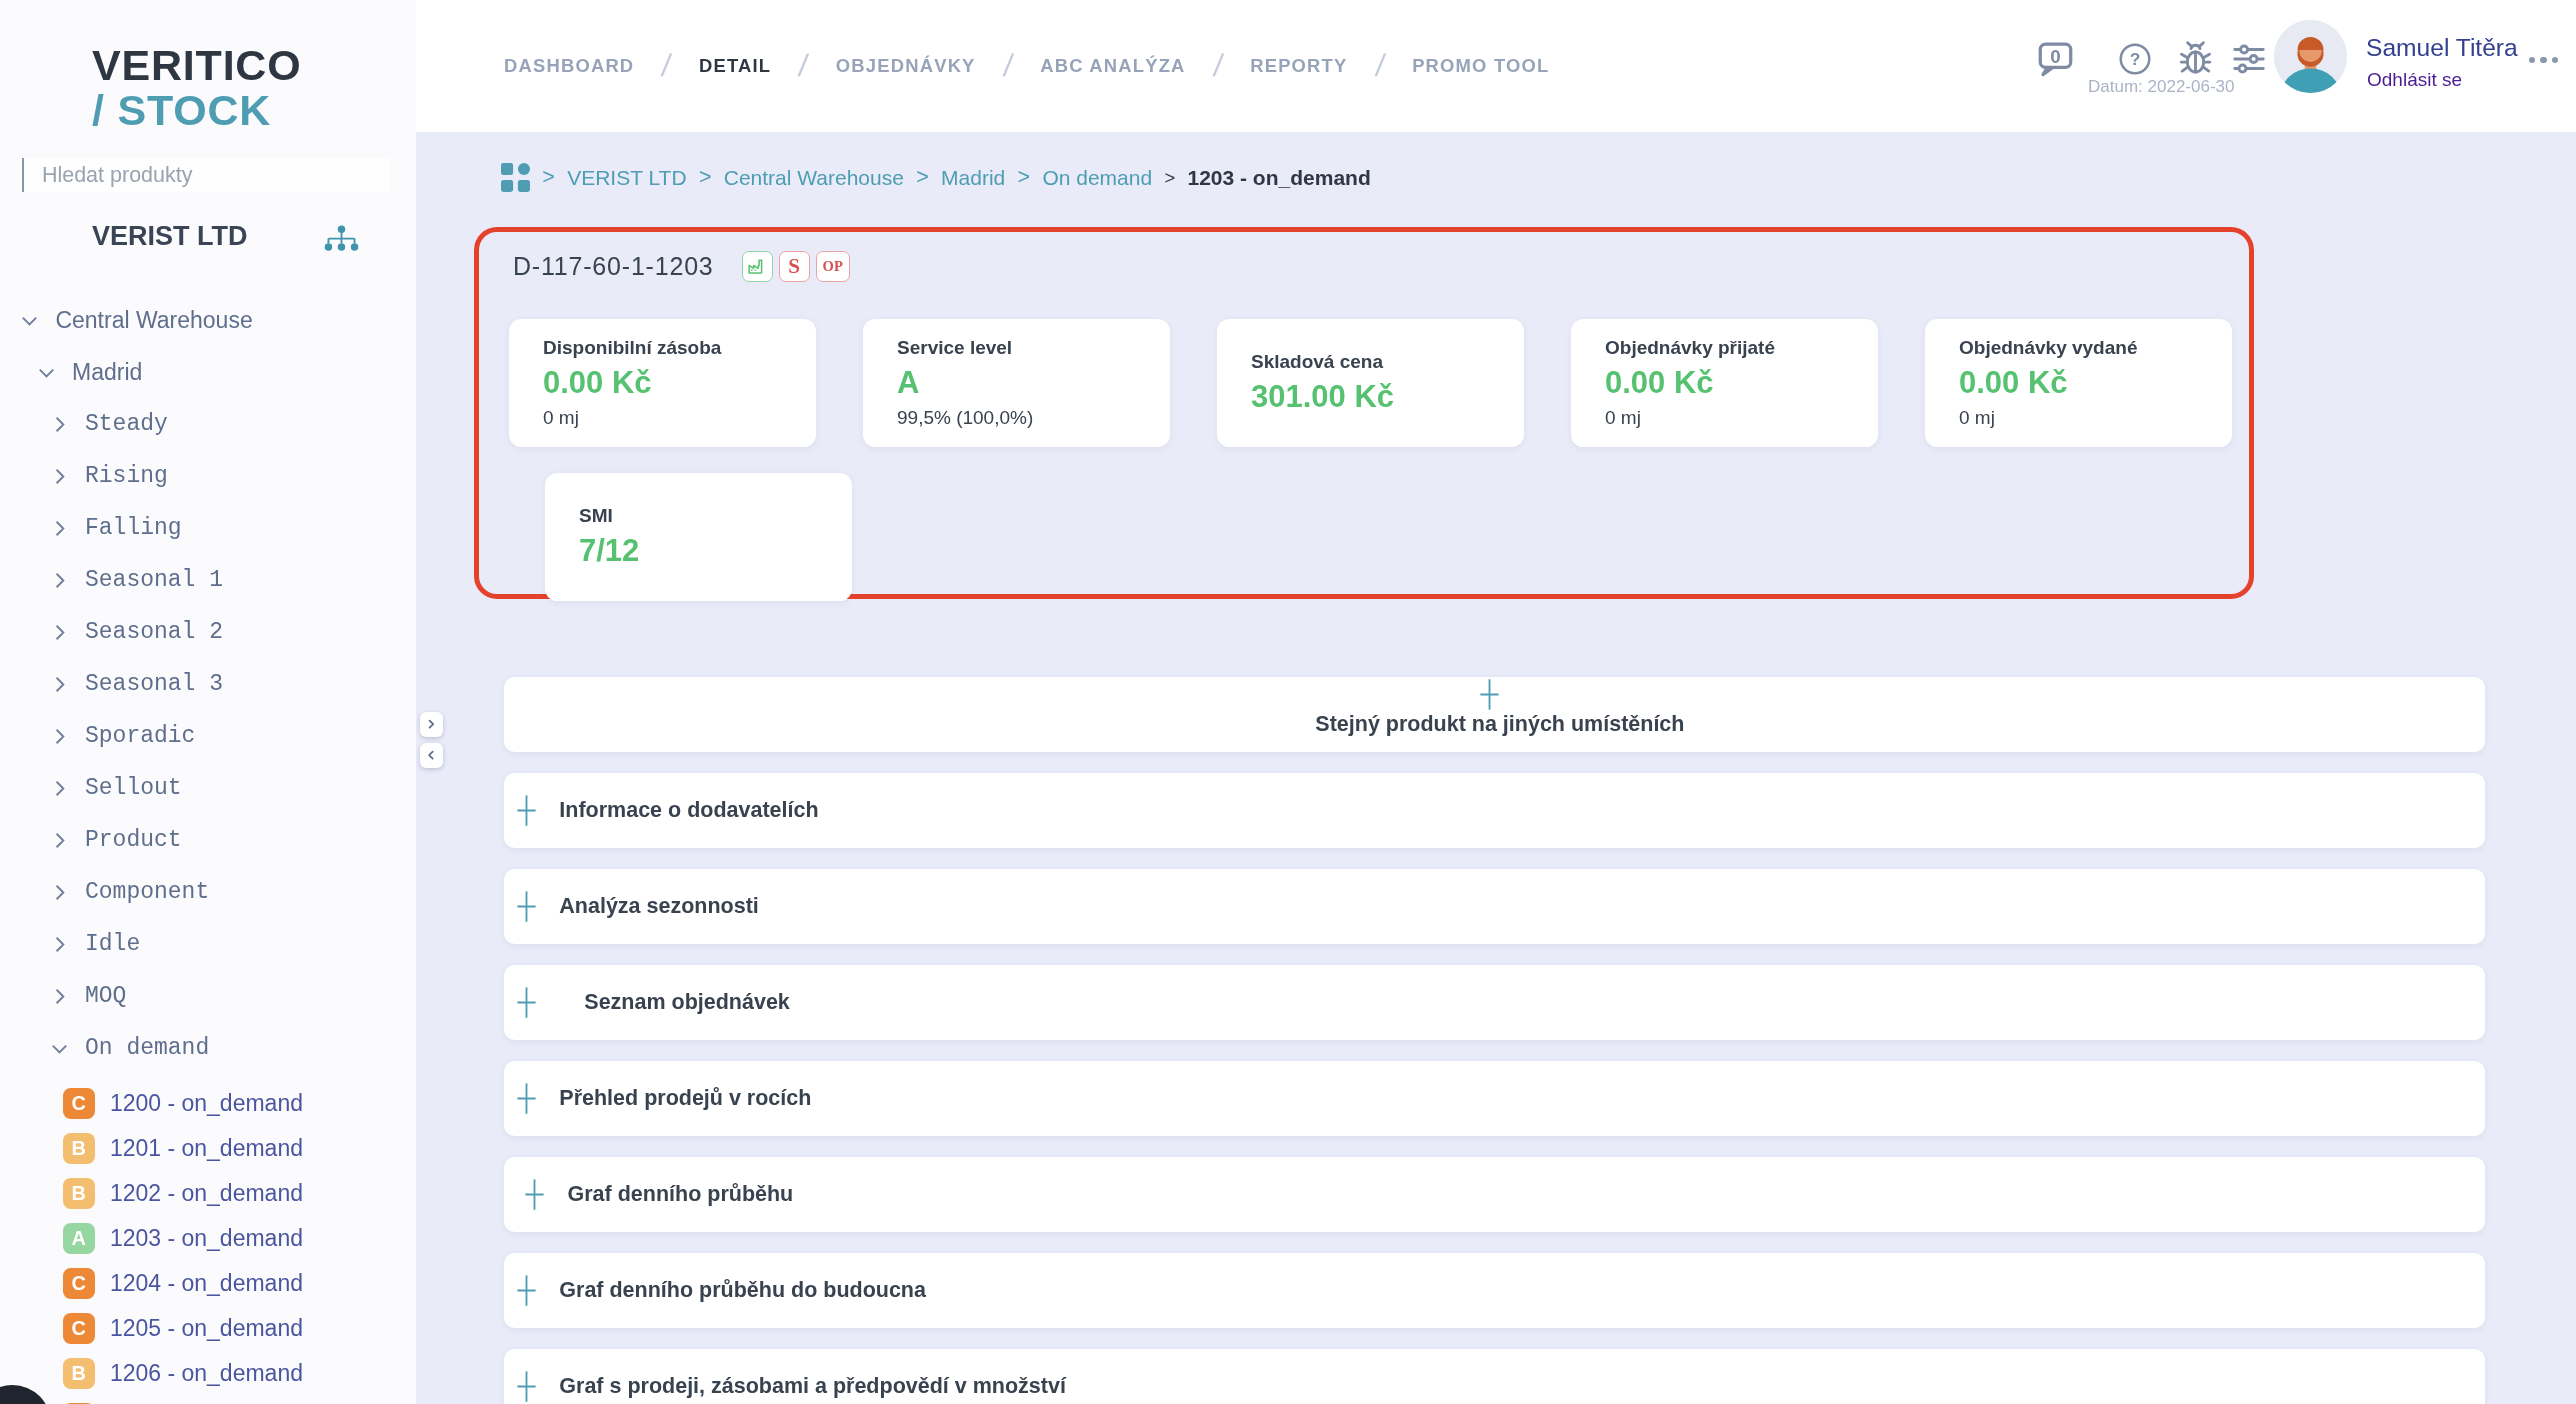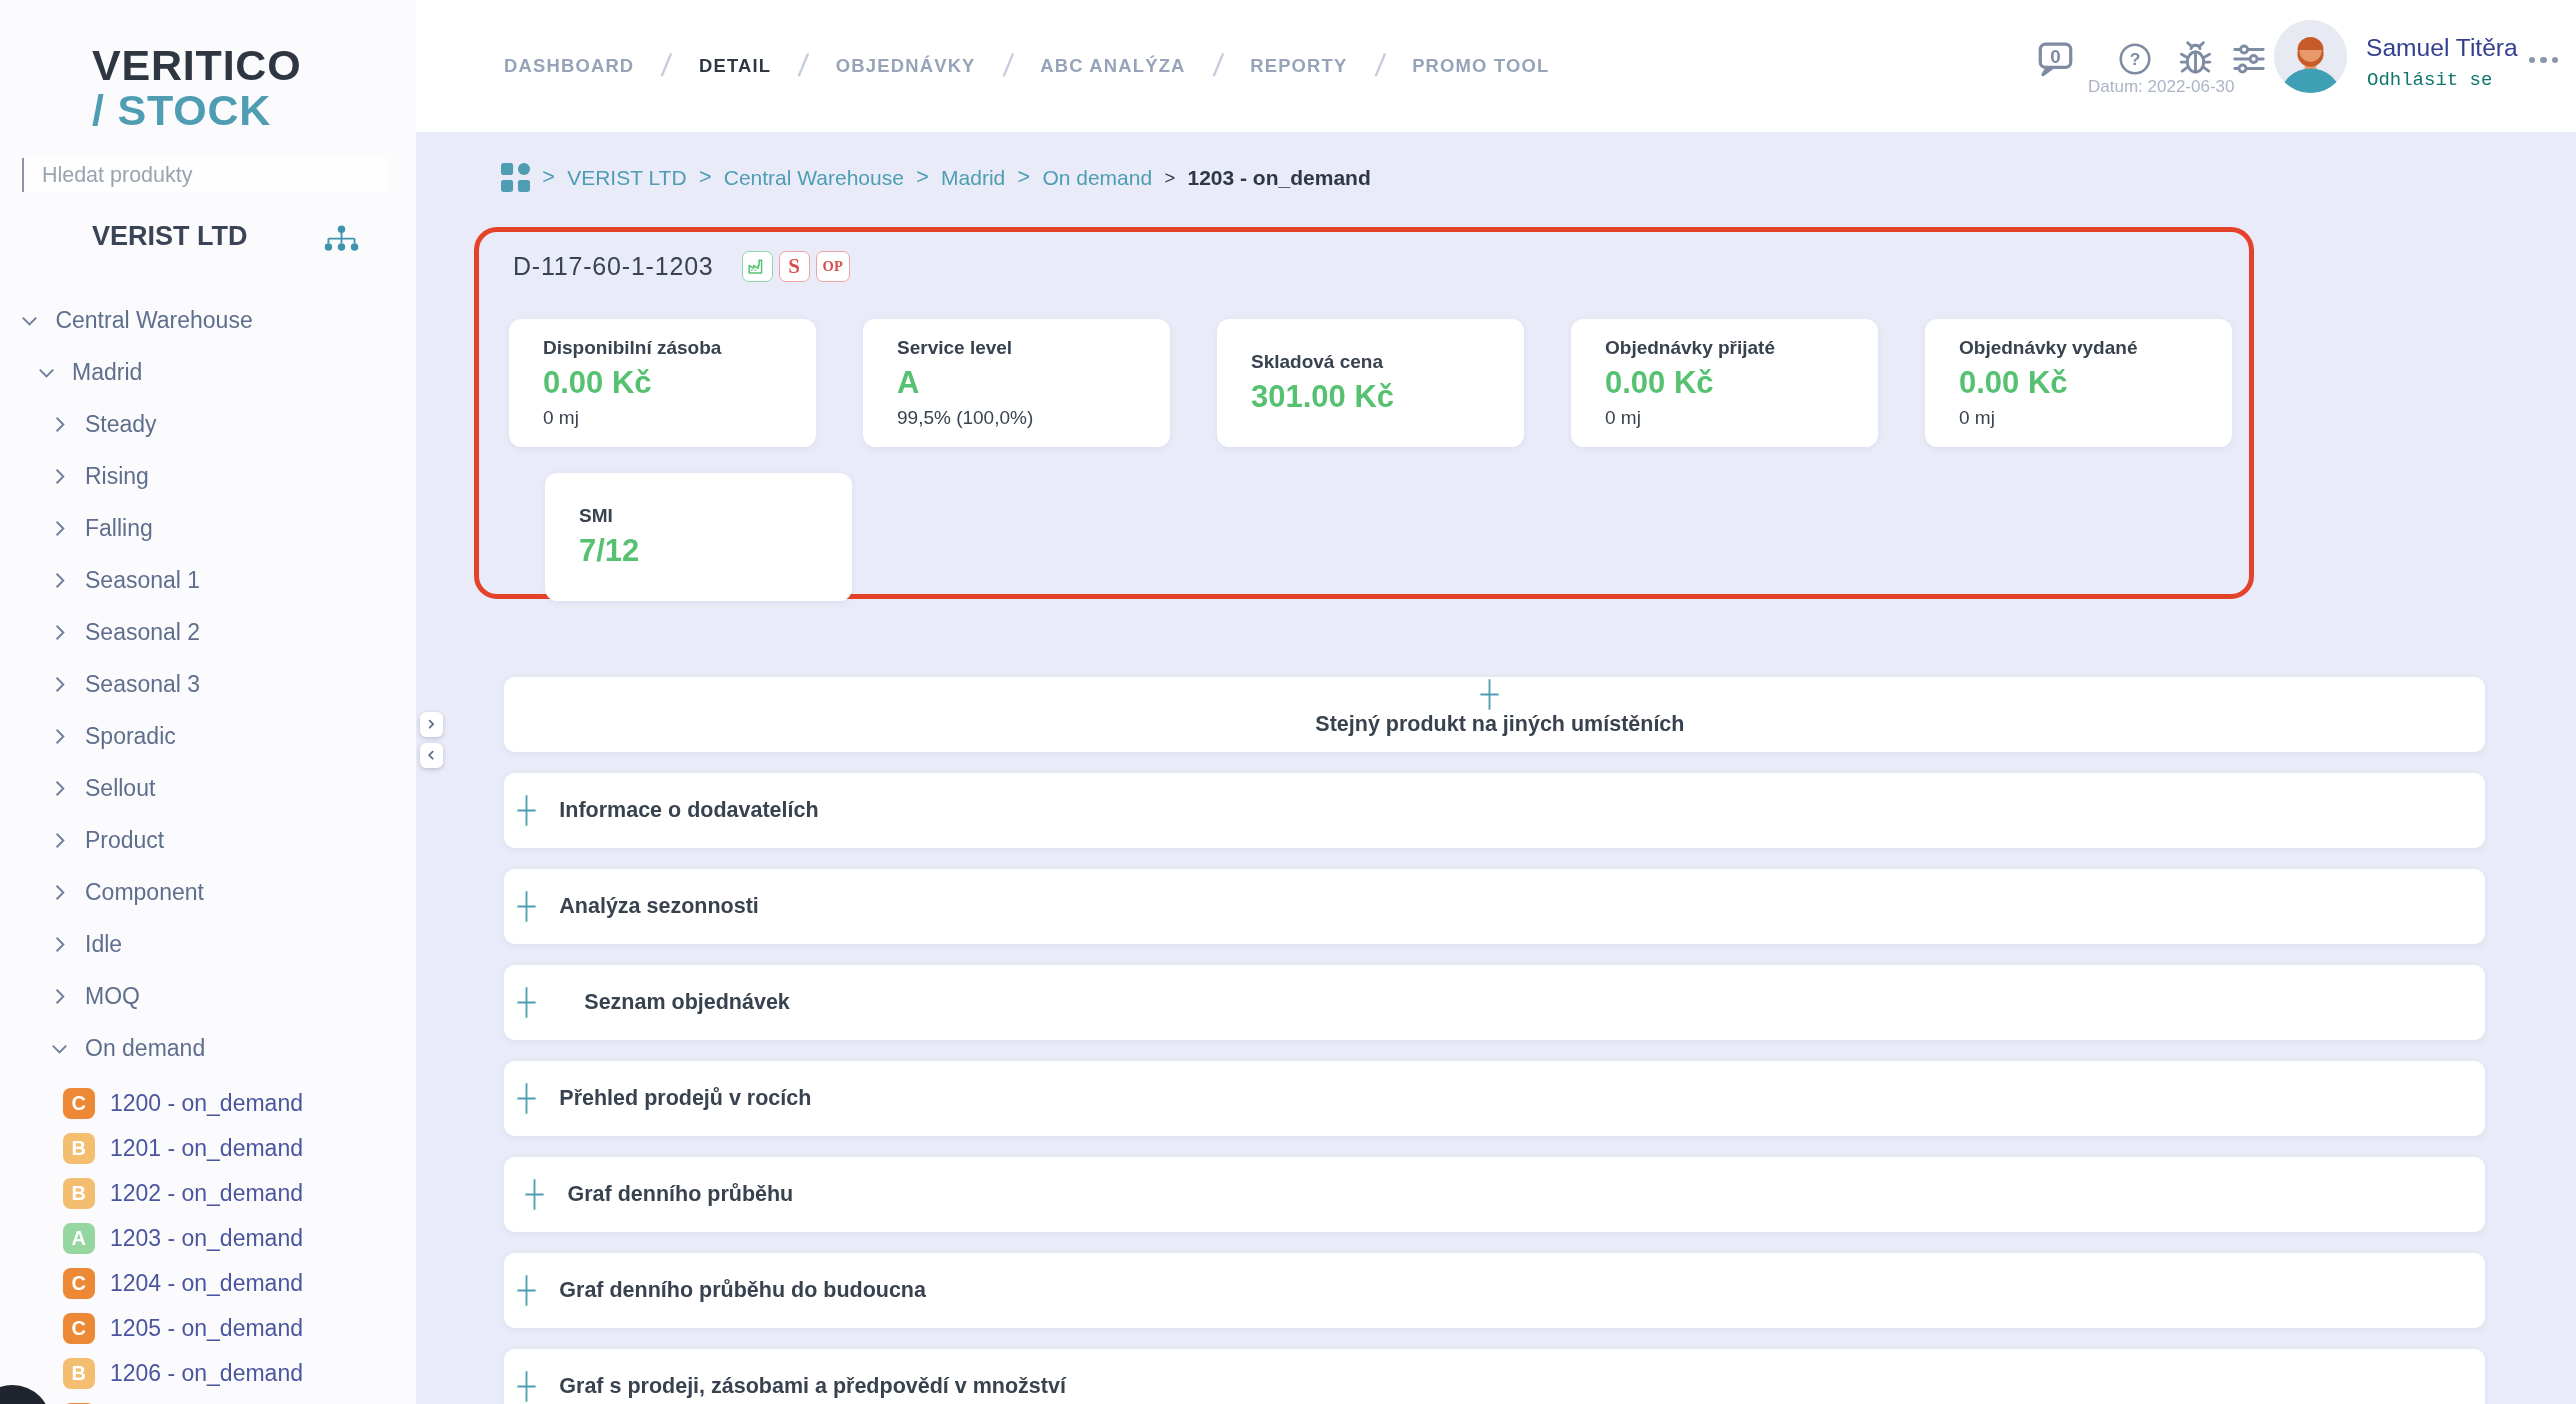--- a/index.html
+++ b/index.html
@@ -10,39 +10,39 @@
   .header{ position:absolute; left:416px; top:0; width:2160px; height:132px; background:#ffffff; }
   .nav{ position:absolute; left:88px; top:0; height:132px; display:flex; align-items:center; }
   .nav-item{ font-size:18.4px; letter-spacing:1.2px; color:#97A3B8; font-weight:600; cursor:pointer; white-space:nowrap; }
   .nav-item.active{ color:#2F3744; }
   .nav-sep{ color:#C3CBDC; font-size:31px; font-weight:300; margin:0 28px; transform:skewX(-8deg); }
 
   .icon-btn{ position:absolute; cursor:pointer; }
   .datum{ position:absolute; left:1672px; top:77px; font-size:17px; color:#ABB4C6; }
   .avatar{ position:absolute; left:1858px; top:20px; width:73px; height:73px; border-radius:50%; overflow:hidden; background:#E7EAF2; cursor:pointer; }
   .user-name{ position:absolute; left:1950px; top:34px; font-size:24.6px; color:#333F8F; font-weight:500; white-space:nowrap; }
-  .logout{ position:absolute; left:1951px; top:69px; font-size:19px; color:#0f766e; cursor:pointer;font-family:Liberation Mono, monospace; }
+  .logout{ position:absolute; left:1951px; top:69px; font-size:19px; color:#4c1d95; cursor:pointer; }
   .dots{ position:absolute; left:2113px; top:57px; display:flex; gap:5.4px; cursor:pointer; }
   .dots i{ width:6.1px; height:6.1px; border-radius:50%; background:#8B97AB; }
 
   
   .sidebar{ position:absolute; left:0; top:0; width:416px; height:1405px; background:#FBFBFD; z-index:2; }
   .logo{ position:absolute; left:92px; top:43px; line-height:45px; font-weight:600; font-size:43px; color:#2E3642; letter-spacing:0.8px; }
   .logo .slash, .logo .l2{ color:#4E9DB3; }
   .search{ position:absolute; left:21.5px; top:158px; width:367px; height:34px; background:#FEFEFE; border:none; border-left:2.3px solid #8B95A9; outline:none; font-size:21.5px; color:#5E6E8C; padding-left:18.4px; font-family:"Liberation Sans",sans-serif; }
   .search::placeholder{ color:#9AA3B0; }
   .company{ position:absolute; left:92px; top:221px; font-size:27px; font-weight:700; color:#3A4456; }
   .org-icon{ position:absolute; left:321px; top:224px; cursor:pointer; }
 
   .tree{ position:absolute; left:0; top:294px; width:416px; list-style:none; }
   .tree li{ height:52px; display:flex; align-items:center; font-size:23px; color:#5E6E8C; cursor:pointer; }
   .tree li .chev{ flex:0 0 auto; margin-right:14px; display:flex; }
   .lvl0{ padding-left:18.4px; }
   .lvl1{ padding-left:35px; }
-  .lvl2{ padding-left:48px; }
+  .lvl2{ padding-left:48px;font-family:Liberation Mono, monospace; }
 
   .prods{ position:absolute; left:0; top:1081px; width:416px; list-style:none; }
   .prods li{ height:45px; display:flex; align-items:center; padding-left:63px; font-size:23px; color:#4A55A0; font-weight:500; cursor:pointer; }
   .grade{ width:31.5px; height:31.5px; border-radius:7.7px; margin-right:15.4px; display:flex; align-items:center; justify-content:center; color:#fff; font-size:20px; font-weight:700; }
   .gA{ background:#96D6A0; } .gB{ background:#F3BE70; } .gC{ background:#ED8936; }
 
   .panel-btn{ position:absolute; width:23px; height:25px; background:#fff; border-radius:6.1px; box-shadow:0 1.5px 4.6px rgba(50,60,100,.25); display:flex; align-items:center; justify-content:center; z-index:3; cursor:pointer; }
   .pb1{ left:420px; top:712px; } .pb2{ left:420px; top:743px; }
 
   .corner-shape{ position:absolute; left:-26px; top:1385px; width:77px; height:77px; border-radius:50%; background:#20242E; z-index:4; }

